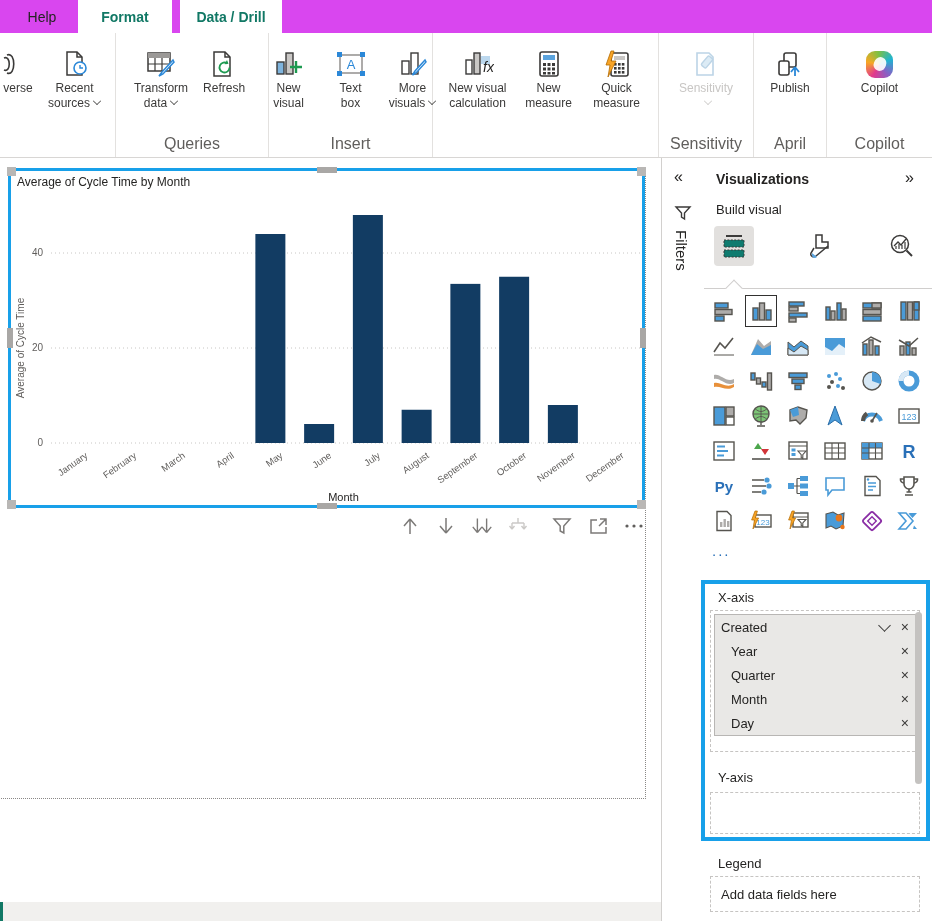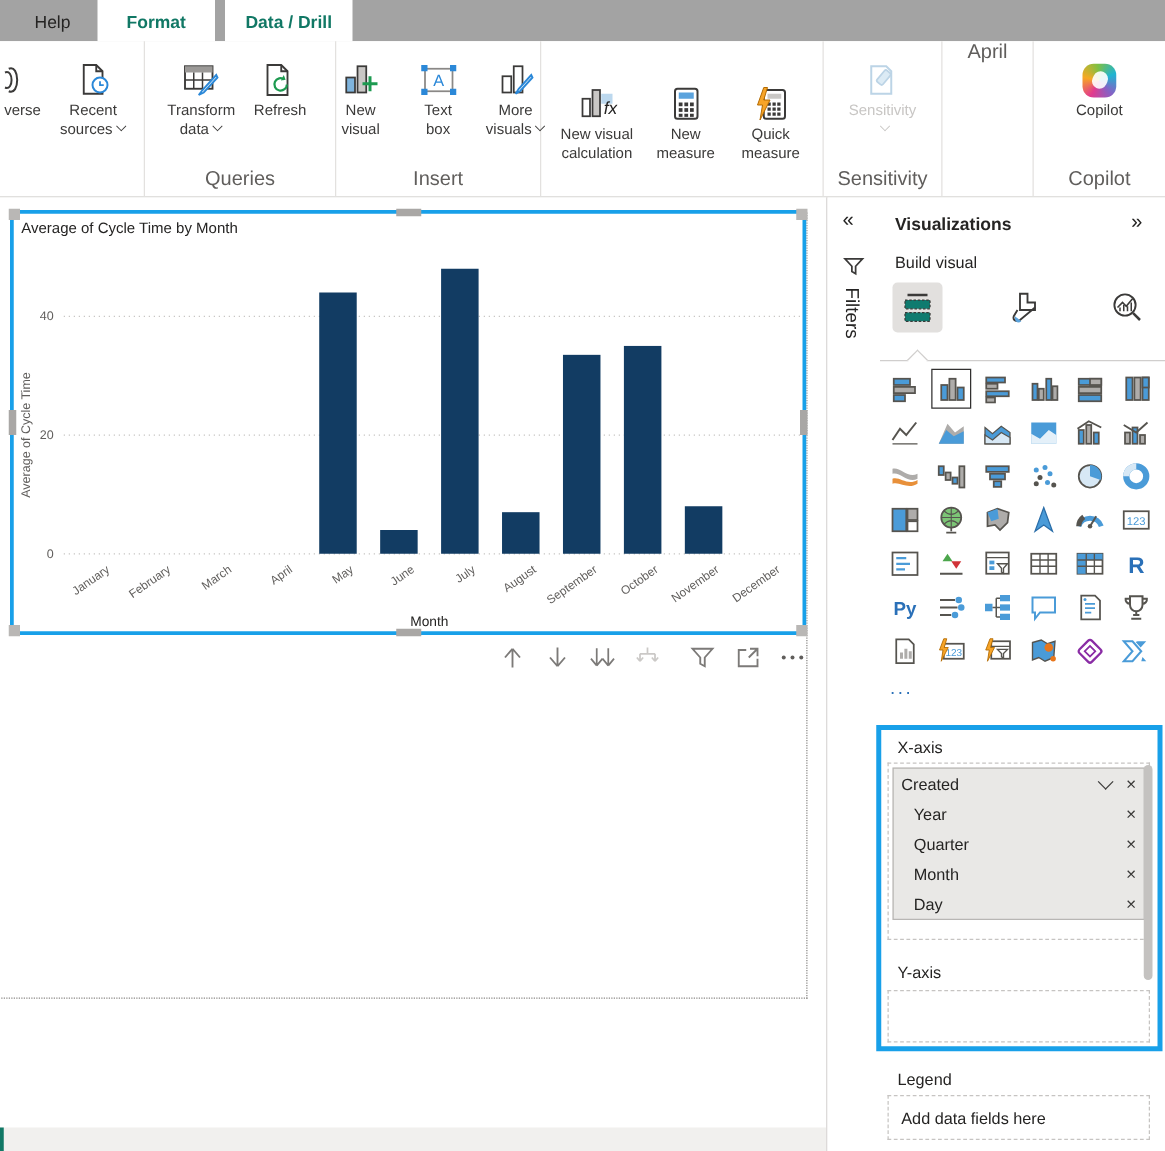--- a/index.html
+++ b/index.html
@@ -1,20 +1,20 @@
 <!DOCTYPE html>
 <html><head>
 <meta charset="utf-8">
 <style>
   html,body{margin:0;padding:0;}
   body{font-family:"Liberation Sans",sans-serif;}
   .app{position:relative;width:932px;height:921px;background:#fff;overflow:hidden;color:#252423;}
 
   
-  .tabrow{position:absolute;left:0;top:0;width:932px;height:33px;background:#a3a3a3;}
+  .tabrow{position:absolute;left:0;top:0;width:932px;height:33px;background:#d946ef;}
   .tab{position:absolute;top:0;height:33px;display:flex;align-items:center;justify-content:center;font-size:14px;color:#252423;}
   .tab.ctx{background:#fff;color:#117865;font-weight:bold;}
   .tab-help{left:14px;width:56px;}
   .tab-format{left:78px;width:94px;}
   .tab-data{left:180px;width:102px;}
 
   
   .ribbon{position:absolute;left:0;top:33px;width:932px;height:125px;background:#fff;border-bottom:1px solid #d8d6d4;display:flex;box-sizing:border-box;}
   .rgroup{position:relative;display:flex;flex-direction:column;border-right:1px solid #e3e1df;box-sizing:border-box;}
   .rgroup:last-child{border-right:none;}
@@ -191,21 +191,21 @@
               </svg>
           </span>
           <span class="rlbl">More</span>
           <span class="rlbl"><span>visuals</span><span class="chev"></span></span>
         </div>
       </div>
       <div class="rglabel">Insert</div>
     </div>
 
     <div class="rgroup" style="width:226px;">
-      <div class="rbtns" style="gap:8px;margin-top:19px;">
+      <div class="rbtns" style="gap:8px;">
         <div class="rbtn">
           <span class="ric">
             <svg width="32" height="32" viewBox="0 0 32 32">
                 <rect x="4" y="12" width="6" height="14" fill="none" stroke="#3b3a39" stroke-width="1.4"></rect>
                 <rect x="12" y="5" width="6" height="21" fill="#c9c7c5" stroke="#3b3a39" stroke-width="1.4"></rect>
                 <rect x="19" y="8" width="9" height="8" fill="#bcd8ee"></rect>
                 <text x="21" y="24" font-size="14" font-style="italic" fill="#252423">fx</text>
               </svg>
           </span>
           <span class="rlbl">New visual</span>
@@ -267,20 +267,32 @@
               </svg>
           </span>
           <span class="rlbl">Sensitivity</span>
           <span class="rlbl"><span class="chev"></span></span>
         </div>
       </div>
       <div class="rglabel">Sensitivity</div>
     </div>
 
     <div class="rgroup" style="width:73px;">
+      <div class="rbtns">
+        <div class="rbtn">
+          <span class="ric">
+            <svg width="30" height="30" viewBox="0 0 30 30">
+                <rect x="9" y="4" width="12" height="14" rx="2" fill="none" stroke="#3b3a39" stroke-width="1.6"></rect>
+                <rect x="4" y="12" width="10" height="14" rx="2" fill="#fff" stroke="#3b3a39" stroke-width="1.6"></rect>
+                <path d="M20 27 v-9 M20 18 l-4 5 M20 18 l4 5" stroke="#2b88d8" stroke-width="1.8" fill="none"></path>
+              </svg>
+          </span>
+          <span class="rlbl">Publish</span>
+        </div>
+      </div>
       <div class="rglabel">April</div>
     </div>
 
     <div class="rgroup" style="flex:1;">
       <div class="rbtns">
         <div class="rbtn">
           <span class="ric">
               <span class="copilot-ic"></span>
             </span>
           <span class="rlbl">Copilot</span>

